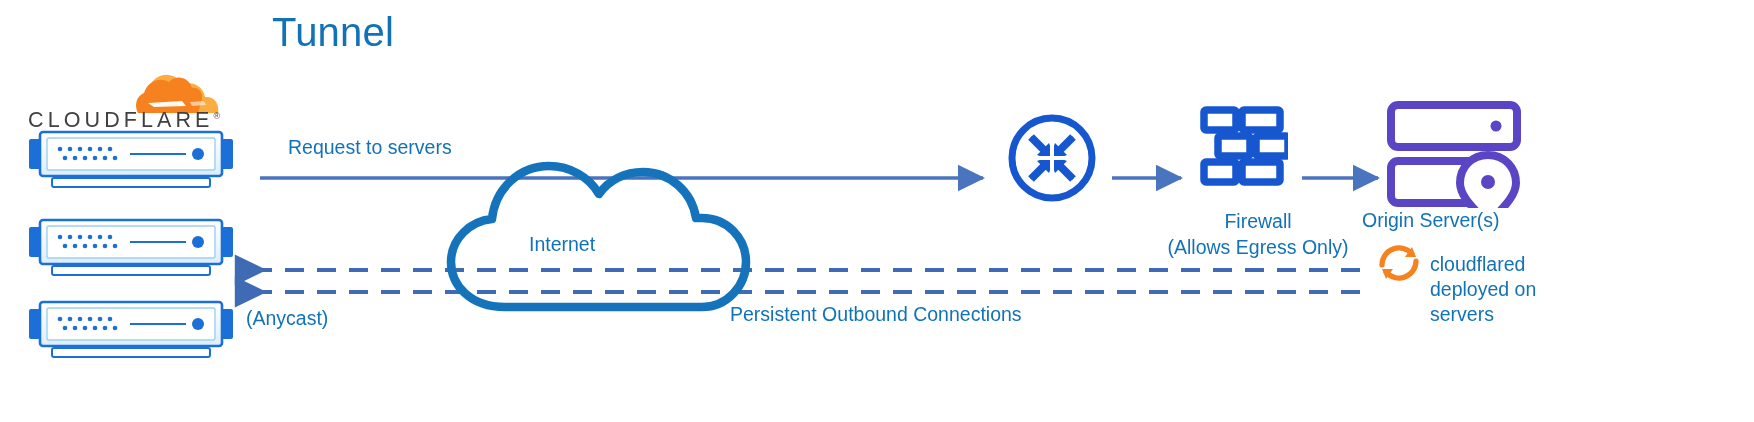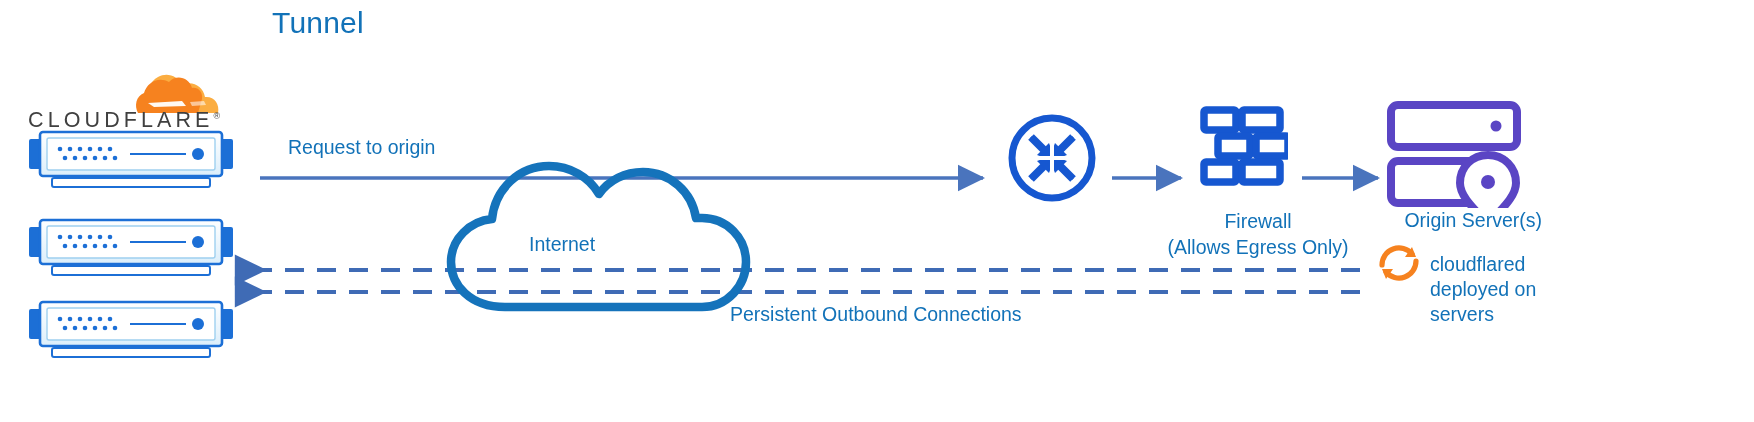--- a/index.html
+++ b/index.html
@@ -15,22 +15,22 @@
     width: 1754px;
     height: 422px;
     background: #ffffff;
     overflow: hidden;
   }
   .abs { position: absolute; }
 
   
   #diagram-title {
     left: 272px;
-    top: 10px;
-    font-size: 30px;
+    top: 20px;
+    font-size: 40px;
     color: #1272b8;
     letter-spacing: 0.2px;
     white-space: nowrap;
   }
 
   
   #cf-logo { left: 28px; top: 72px; width: 200px; height: 60px; }
   #cf-wordmark {
     position: absolute;
     left: 0; top: 36px;
@@ -78,21 +78,21 @@
   #label-firewall {
     left: 1152px; top: 208px;
     width: 212px;
     text-align: center;
     white-space: normal;
     line-height: 26px;
   }
   #label-origin-servers {
     left: 1362px; top: 208px;
     width: 180px;
-    text-align: right;
+    text-align: left;
     white-space: nowrap;
   }
   #label-cloudflared {
     left: 1430px; top: 240px;
     width: 120px;
     white-space: normal;
     line-height: 25px;
     margin-top: 12px;
   }
 
@@ -272,25 +272,26 @@
     <circle cx="102" cy="82" r="7" fill="#5a45c4"></circle>
   </svg>
 
   <svg class="abs" style="left:1374px; top:238px;" width="50" height="50" viewBox="0 0 50 50">
     <path d="M8 27 A17 17 0 0 1 38 16" fill="none" stroke="#f6821f" stroke-width="5.2" stroke-linecap="round"></path>
     <path d="M42 23 A17 17 0 0 1 12 34" fill="none" stroke="#f6821f" stroke-width="5.2" stroke-linecap="round"></path>
     <path d="M38 9 L42 19 L31 19 Z" fill="#f6821f"></path>
     <path d="M12 41 L8 31 L19 31 Z" fill="#f6821f"></path>
   </svg>
 
-  <div class="abs dlabel" id="label-request-to-origin">Request to origin</div>
+  <div class="abs dlabel" id="label-request-to-origin">Request to servers</div>
 
   <div class="abs dlabel" id="label-internet">Internet</div>
 
   <div class="abs dlabel" id="label-cf-ip">
+    <div>(Anycast)</div>
   </div>
 
   <div class="abs dlabel" id="label-persistent">Persistent Outbound Connections</div>
 
 
   <div class="abs dlabel" id="label-firewall">
     <div>Firewall</div>
     <div>(Allows Egress Only)</div>
   </div>
 

